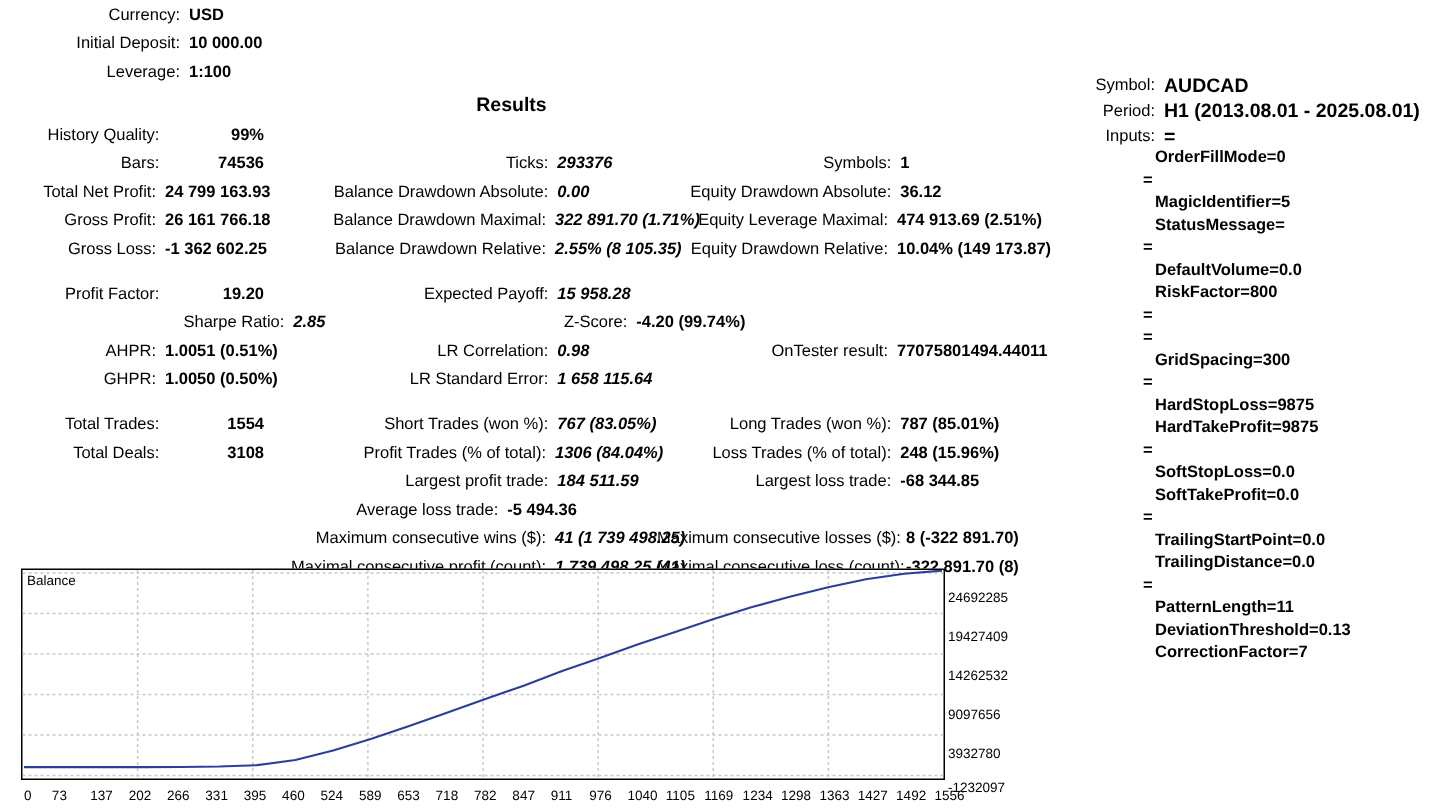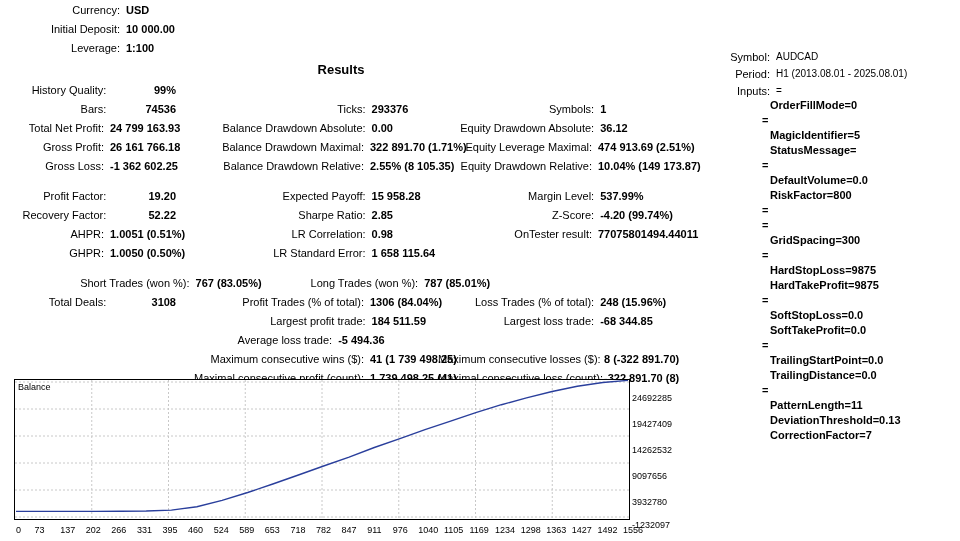--- a/index.html
+++ b/index.html
@@ -28,32 +28,32 @@
   .cell{display:flex;align-items:center;}
   .c-lbl{text-align:right;padding-right:6px;font-size:11px;white-space:nowrap;}
   .c-val{font-weight:bold;font-size:11px;white-space:nowrap;}
 
   
   .col1{width:176px;}
   .col1 .c-lbl{width:110px;}
   .col1 .c-val{width:66px;text-align:right;}
   .col2{width:262px;}
   .col2 .c-lbl{width:194px;}
-  .col2 .c-val{width:68px;text-align:left;}
+  .col2 .c-val{width:68px;text-align:left;font-style:italic;}
   .col3{width:250px;}
   .col3 .c-lbl{width:160px;}
   .col3 .c-val{width:90px;text-align:left;}
 
   .spacer{height:11px;}
 
   
   .right{position:absolute;left:728px;top:48px;width:232px;}
   .r-row{display:flex;height:17px;align-items:center;}
   .r-lbl{width:42px;text-align:right;padding-right:6px;font-size:11px;}
-  .r-val{font-weight:normal;font-size:10px;}
+  .r-val{font-weight:bold;font-size:13px;}
   .inputs-list{margin-top:0px;}
   .in-line{height:15px;font-weight:bold;font-size:11px;padding-left:42px;white-space:nowrap;}
   .in-eq{height:15px;font-weight:bold;font-size:11px;padding-left:34px;}
 
   
   .chartbox{position:absolute;left:14px;top:379px;width:616px;height:141px;
     border:1px solid #000;background:#fff;box-sizing:border-box;}
   .chart-label{position:absolute;left:3px;top:2px;font-size:9px;}
   .chart-svg{position:absolute;left:0;top:0;}
   .yaxis{position:absolute;left:632px;top:379px;width:60px;height:150px;}
@@ -160,30 +160,22 @@
 
     <div class="grow">
       <div class="cell col1">
           <span class="c-lbl">Profit Factor:</span>
           <span class="c-val">19.20</span>
         </div>
       <div class="cell col2">
           <span class="c-lbl">Expected Payoff:</span>
           <span class="c-val">15 958.28</span>
         </div>
-      <div class="cell col3">
-          <span class="c-lbl">Margin Level:</span>
-          <span class="c-val">537.99%</span>
-        </div>
-    </div>
-    <div class="grow">
-      <div class="cell col1">
-          <span class="c-lbl">Recovery Factor:</span>
-          <span class="c-val">52.22</span>
-        </div>
+    </div>
+    <div class="grow">
       <div class="cell col2">
           <span class="c-lbl">Sharpe Ratio:</span>
           <span class="c-val">2.85</span>
         </div>
       <div class="cell col3">
           <span class="c-lbl">Z-Score:</span>
           <span class="c-val">-4.20 (99.74%)</span>
         </div>
     </div>
     <div class="grow">
@@ -211,20 +203,24 @@
         </div>
       <div class="cell col3">
           <span class="c-lbl"></span>
           <span class="c-val"></span>
         </div>
     </div>
 
     <div class="spacer"></div>
 
     <div class="grow">
+      <div class="cell col1">
+          <span class="c-lbl">Total Trades:</span>
+          <span class="c-val">1554</span>
+        </div>
       <div class="cell col2">
           <span class="c-lbl">Short Trades (won %):</span>
           <span class="c-val">767 (83.05%)</span>
         </div>
       <div class="cell col3">
           <span class="c-lbl">Long Trades (won %):</span>
           <span class="c-val">787 (85.01%)</span>
         </div>
     </div>
     <div class="grow">

